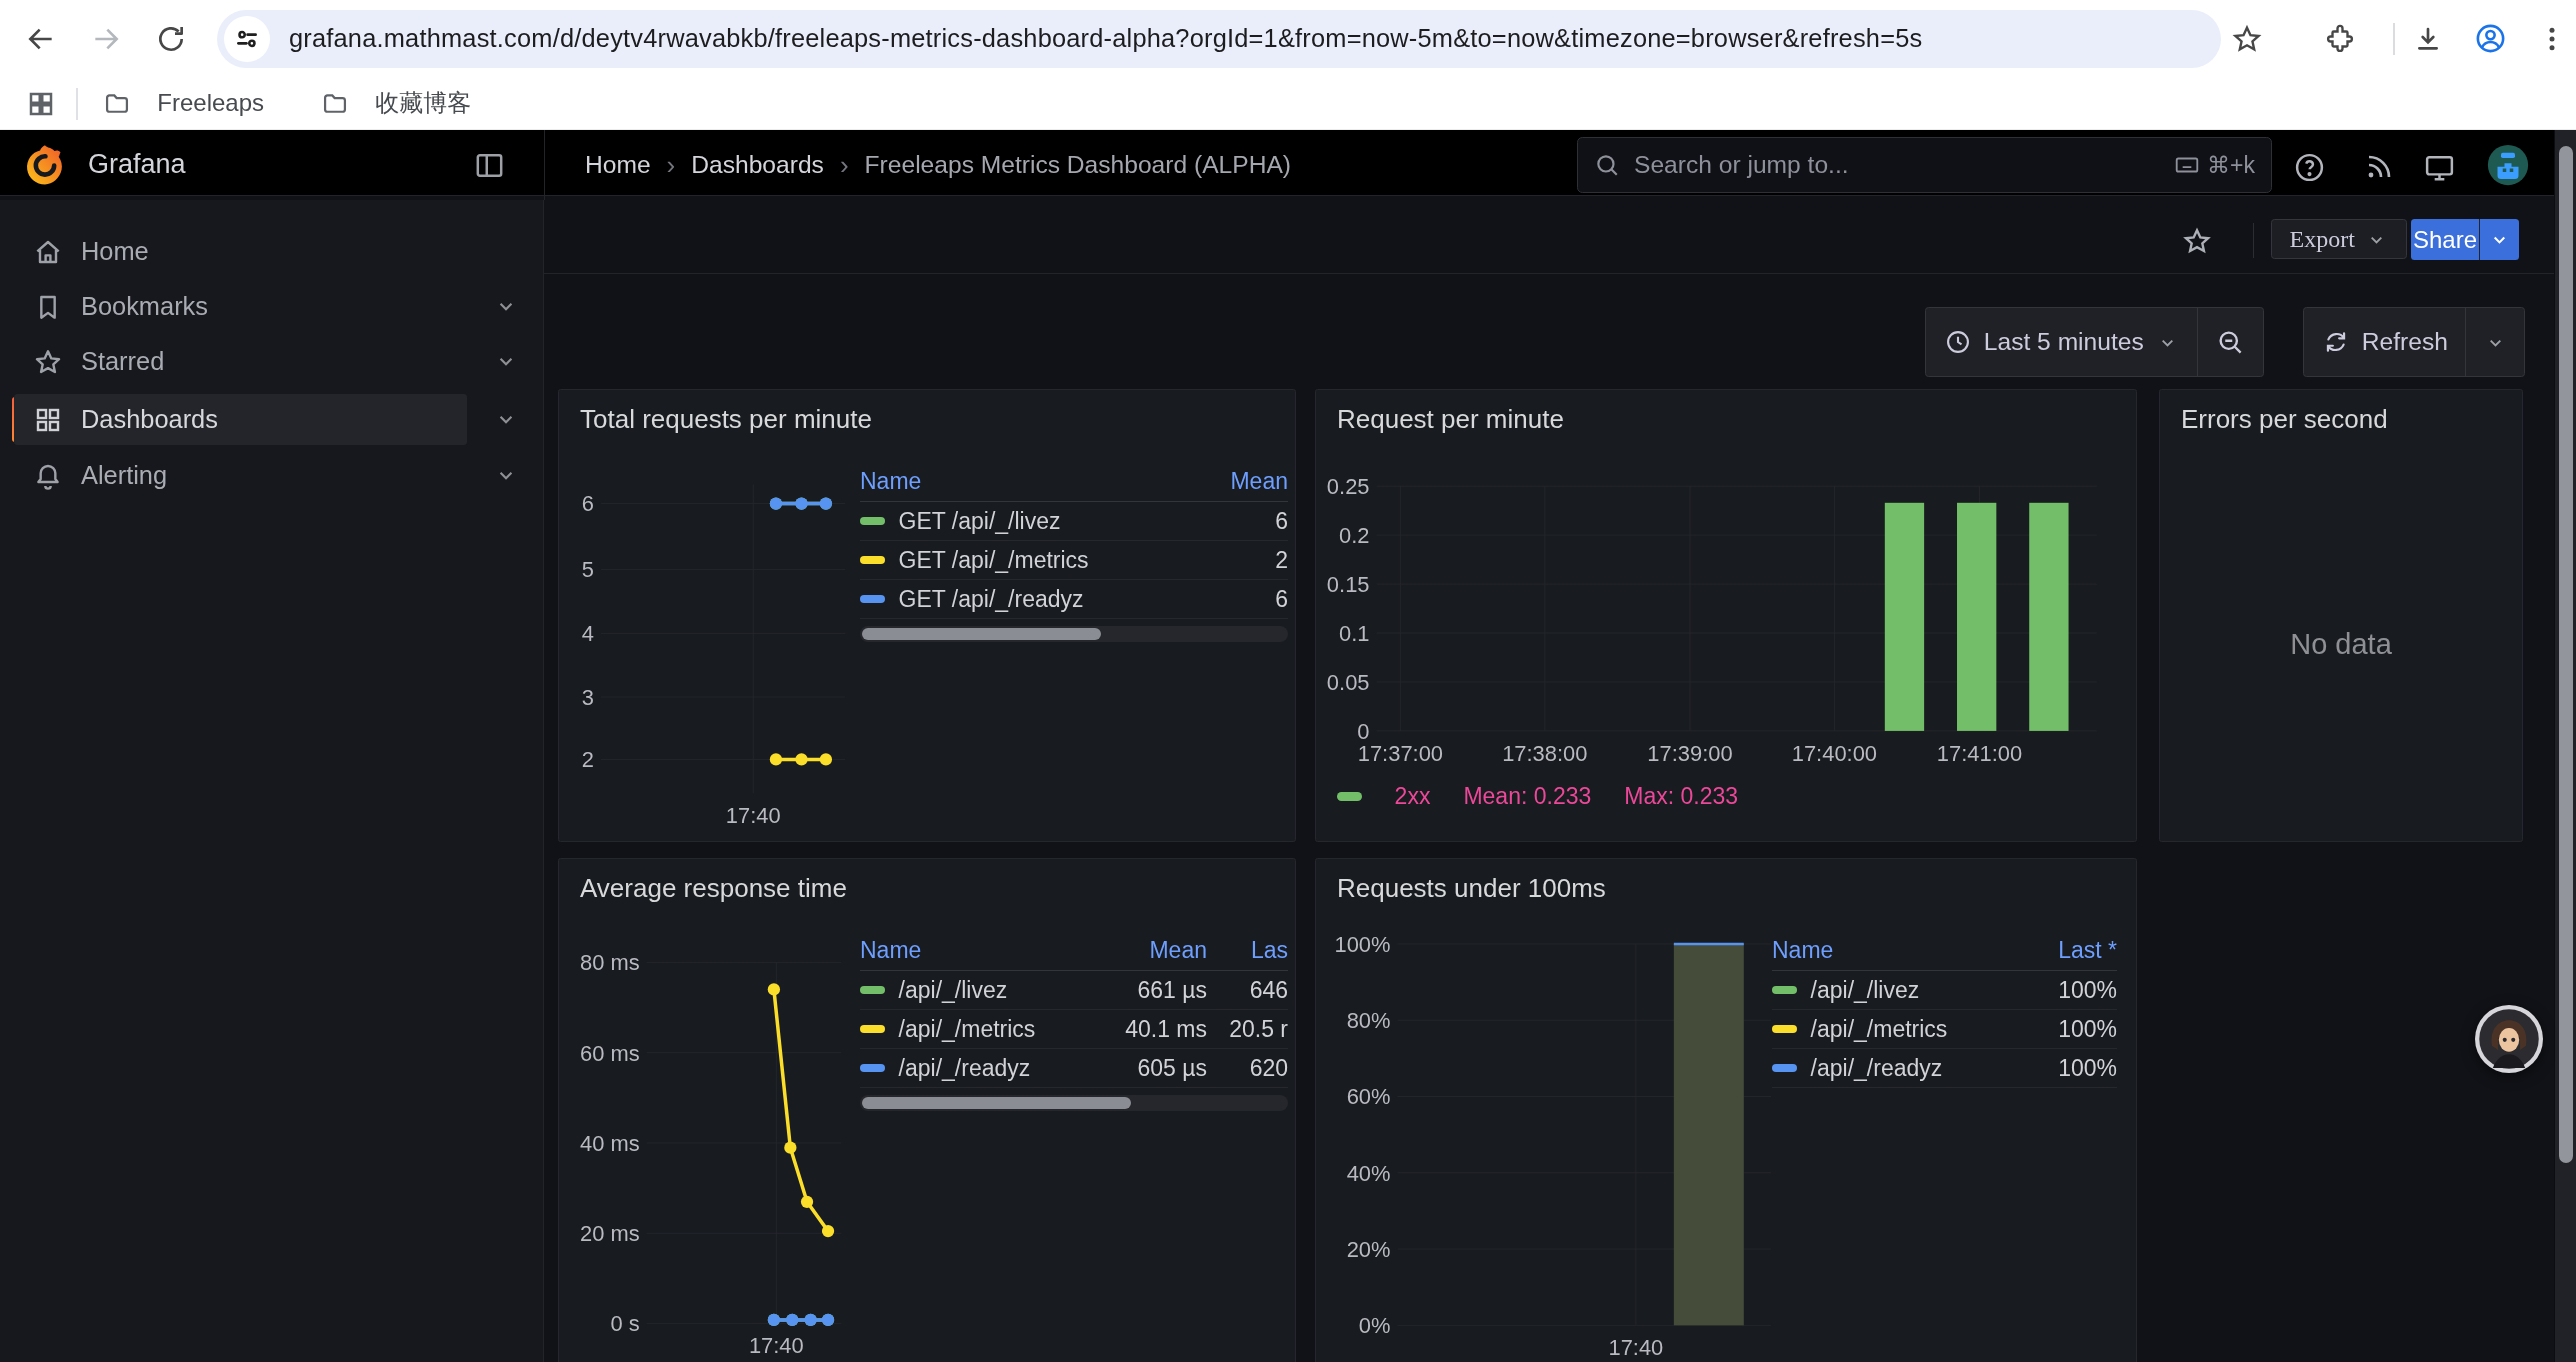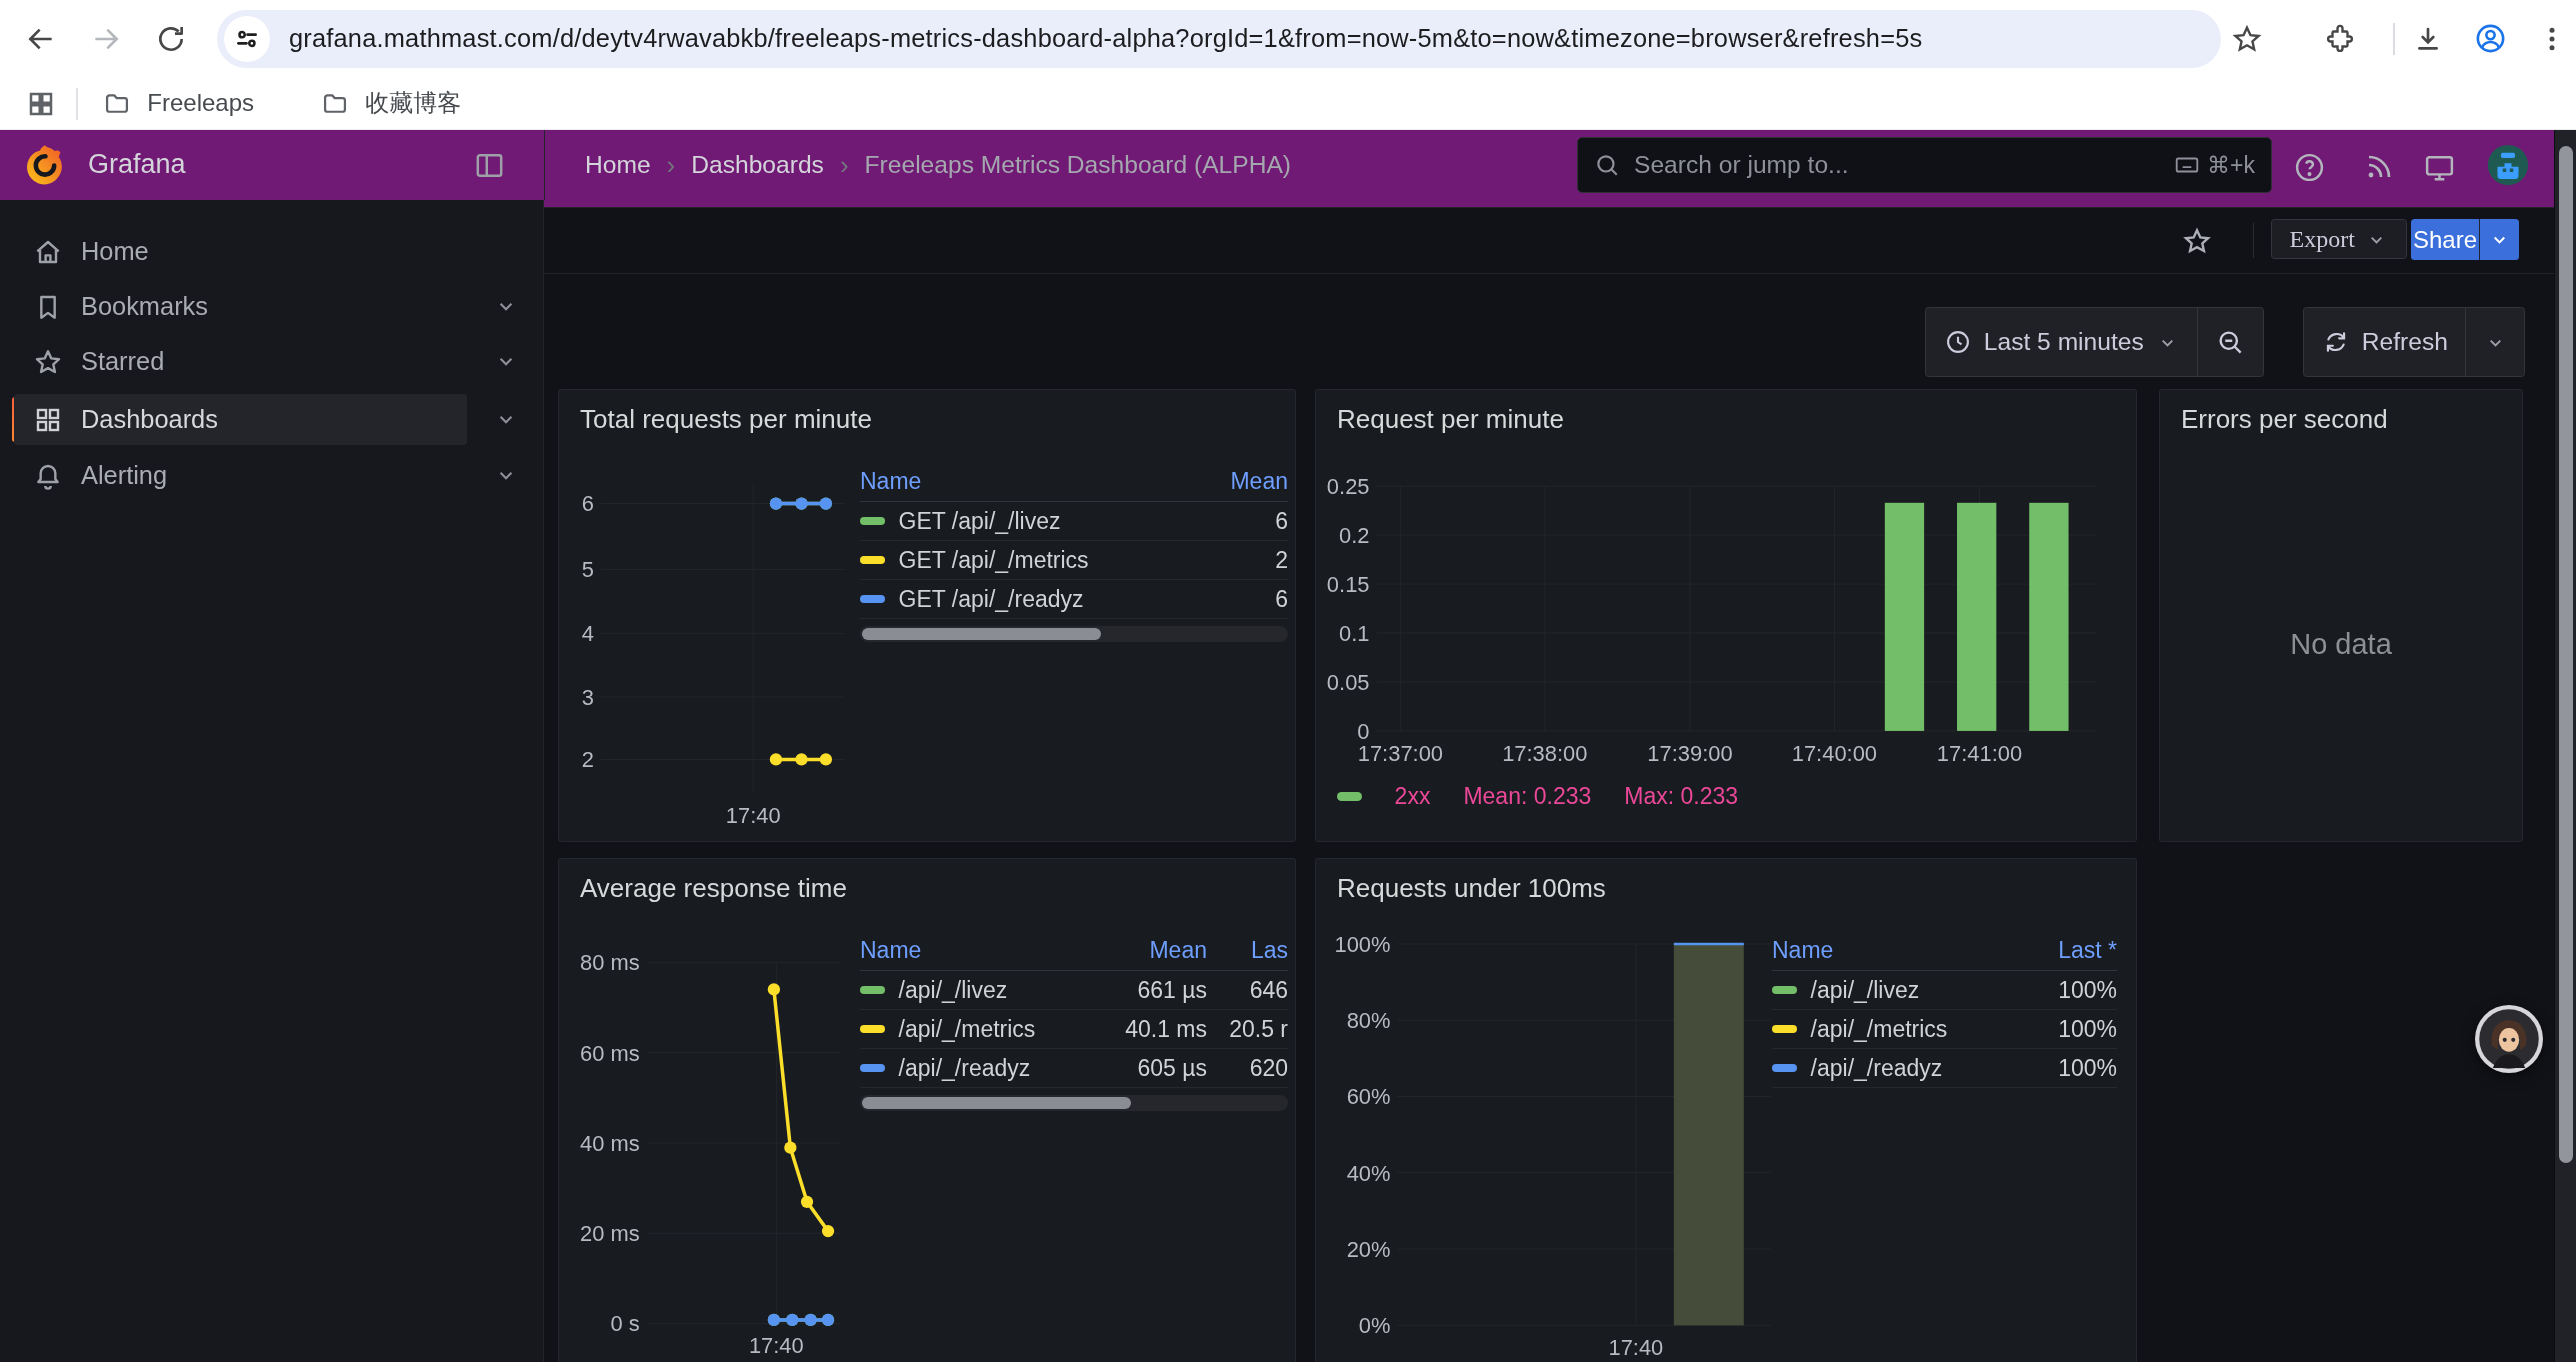--- a/index.html
+++ b/index.html
@@ -21,25 +21,25 @@
   .tb-right { position: absolute; top: 19px; width: 39px; height: 39px; display: flex;
     align-items: center; justify-content: center; color: #474747; }
   .tb-sep { position: absolute; left: 2393px; top: 23px; width: 1.8px; height: 32px; background: #dadce0; }
 
   .bookmarks-bar { position: relative; width: 100%; height: 53px; background: #ffffff;
     border-bottom: 0.9px solid #ececec; }
   .bm-apps { position: absolute; left: 21px; top: 7px; width: 39px; height: 39px; color: #5f6368;
     display: flex; align-items: center; justify-content: center; }
   .bm-sep { position: absolute; left: 76px; top: 10.5px; width: 1.8px; height: 32px; background: #dfe1e5; }
   .bm-item { position: absolute; top: 5.3px; height: 42px; display: flex; align-items: center;
-    gap: 16px; color: #474b4f; font-size: 24px; padding: 0 12.3px; border-radius: 21px; }
+    gap: 26px; color: #474b4f; font-size: 24px; padding: 0 12.3px; border-radius: 21px; }
 
   
   .gapp { position: relative; width: 2576px; height: 1233px; background: #111217; overflow: hidden; }
-  .gheader { position: absolute; left: 0; top: 0; width: 100%; height: 78px; background: #701a75;
+  .gheader { position: absolute; left: 0; top: 0; width: 100%; height: 66px; background: #000000;
     border-bottom: 0.9px solid #232429; }
   .gheader .vline { position: absolute; left: 544px; top: 0; width: 0.9px; height: 70px; background: #232429; }
   .glogo { position: absolute; left: 23px; top: 13px; }
   .gbrand { position: absolute; left: 88px; top: 19px; font-size: 27px; font-weight: 500; color: #d4d5da; }
   .gcollapse { position: absolute; left: 473px; top: 19px; color: #9da0a6; }
   .crumbs { position: absolute; left: 585px; top: 0; height: 70px; display: flex; align-items: center;
     gap: 16px; font-size: 24.6px; }
   .crumb { color: #d4d5da; }
   .crumb.current { color: #a5a7af; }
   .crumb-sep { color: #74767e; font-size: 26px; }

